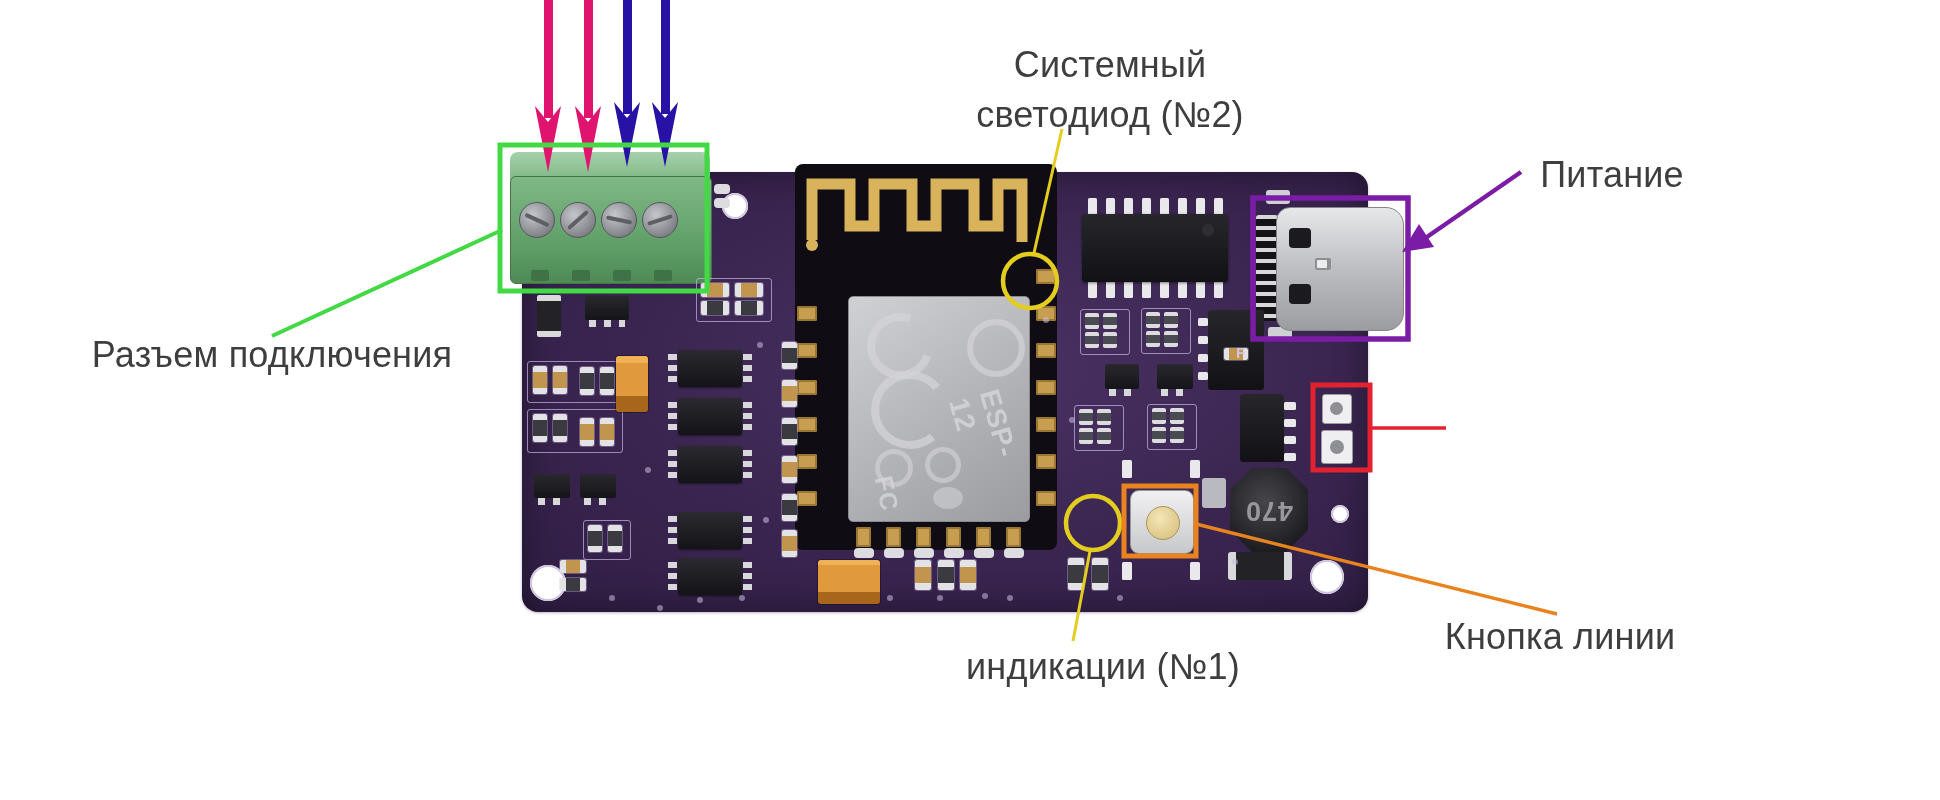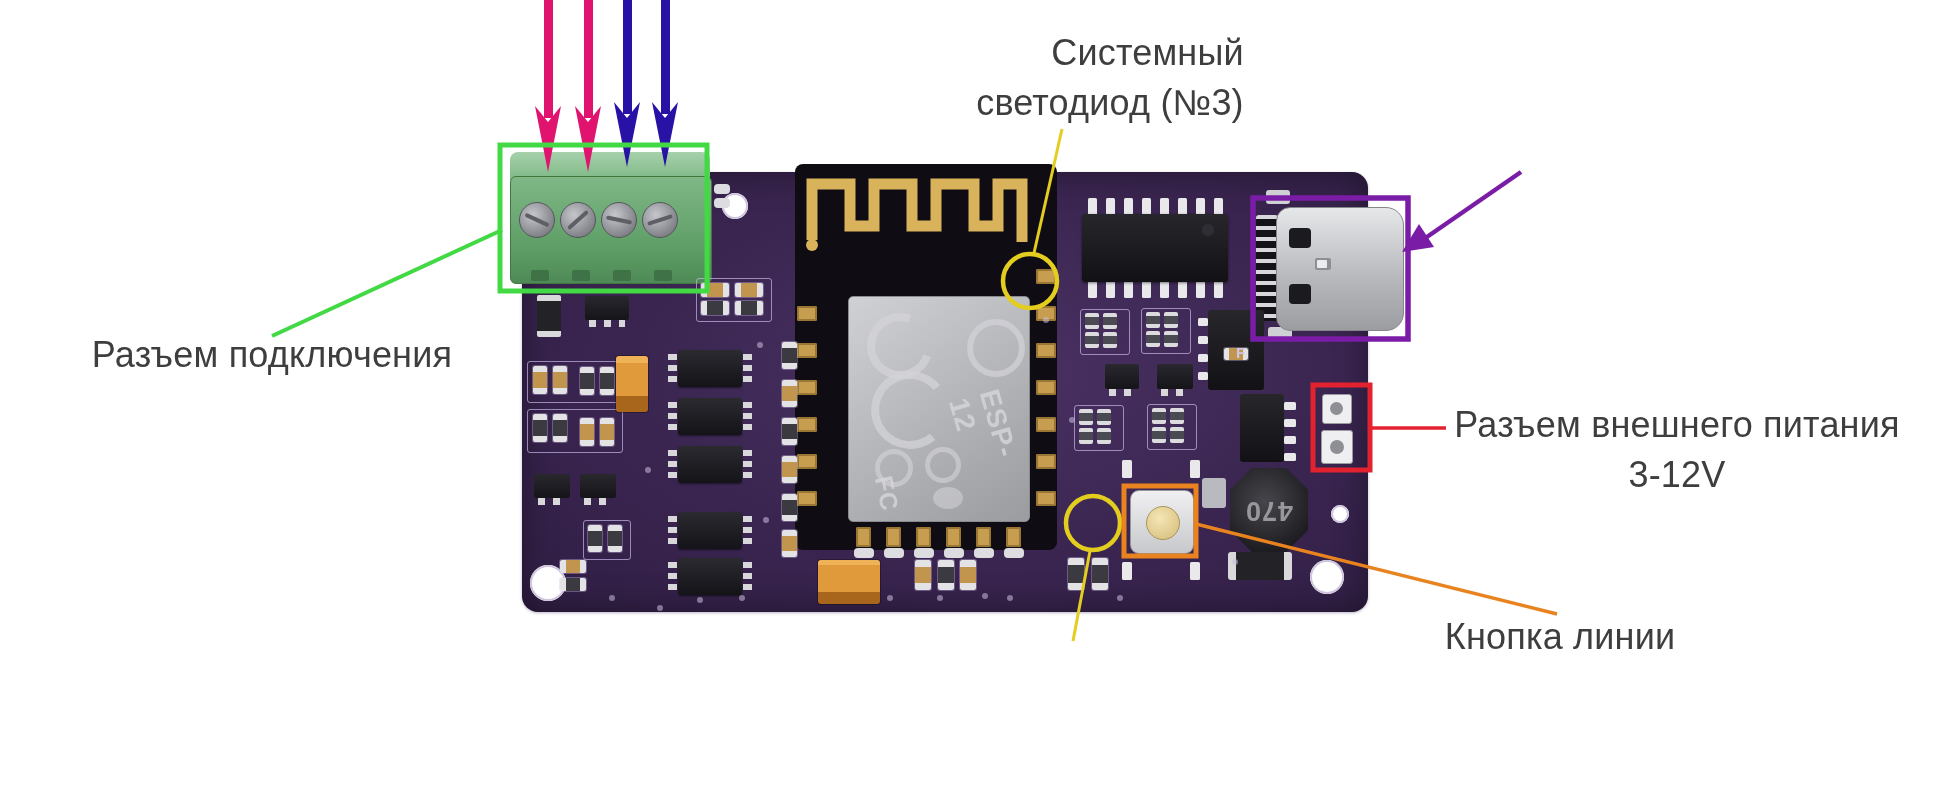--- a/index.html
+++ b/index.html
@@ -314,32 +314,30 @@
     <line x1="1196" y1="524" x2="1557" y2="614" stroke="#e8831f" stroke-width="3.5"></line>
 
     <rect x="1313" y="385" width="57" height="85" fill="none" stroke="#e32230" stroke-width="5"></rect>
     <line x1="1370" y1="428" x2="1446" y2="428" stroke="#e32230" stroke-width="3.5"></line>
 
     <rect x="1253" y="198" width="155" height="141" fill="none" stroke="#7a1ca6" stroke-width="5.5"></rect>
     <line x1="1521" y1="172" x2="1424" y2="239" stroke="#7a1ca6" stroke-width="4.5"></line>
     <polygon points="1402,252 1419,224 1434,247" fill="#7a1ca6"></polygon>
   </svg>
 
-  <div class="lbl" style="left:1110px;top:28px;text-align:right;">
+  <div class="lbl" style="left:1110px;top:40px;">
     <span style="display:block">Системный</span>
-    <span style="display:block">светодиод (№3)</span>
+    <span style="display:block">светодиод (№2)</span>
   </div>
   <div class="lbl" style="left:1612px;top:150px;">
+    <span style="display:block">Питание</span>
   </div>
   <div class="lbl" style="left:272px;top:330px;">
     <span style="display:block">Разъем подключения</span>
   </div>
-  <div class="lbl" style="left:1677px;top:400px;">
-    <span style="display:block">Разъем внешнего питания</span>
-    <span style="display:block">3-12V</span>
-  </div>
   <div class="lbl" style="left:1560px;top:612px;">
     <span style="display:block">Кнопка линии</span>
   </div>
   <div class="lbl" style="left:1103px;top:642px;">
+    <span style="display:block">индикации (№1)</span>
   </div>
 
 </div>
 
 </body></html>

